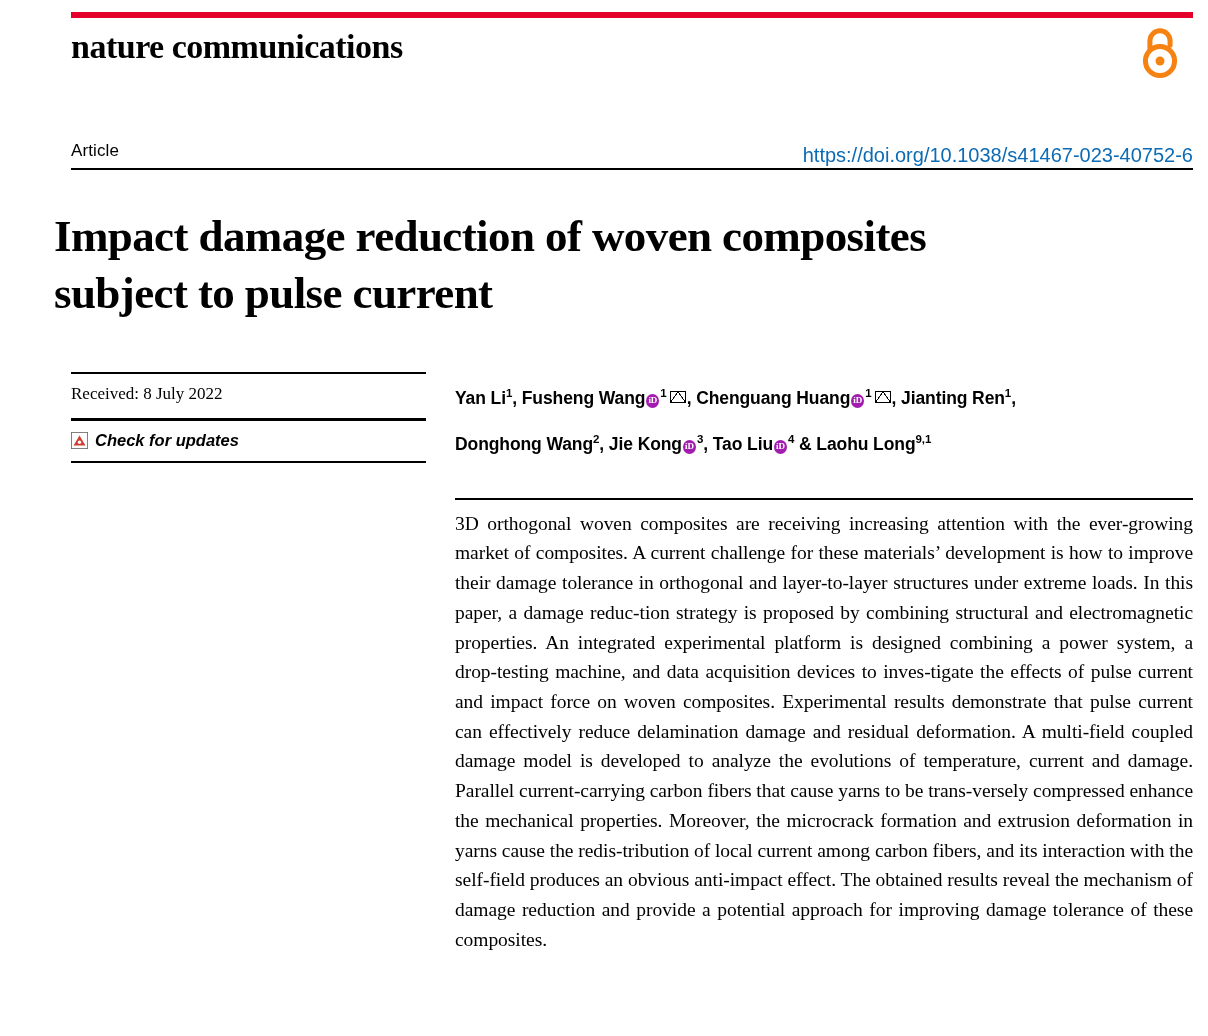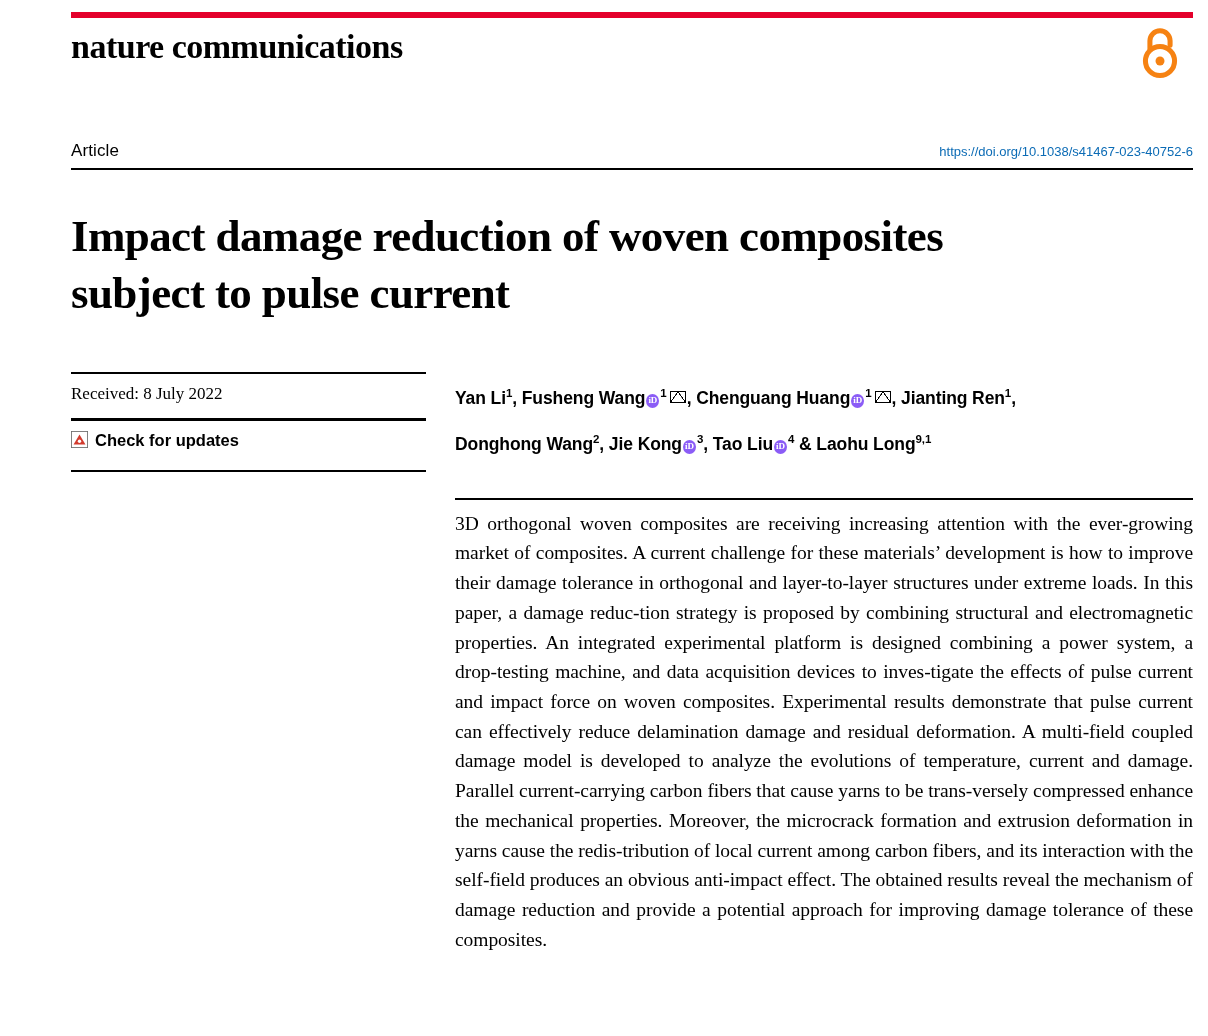--- a/index.html
+++ b/index.html
@@ -57,36 +57,36 @@
     font-family: "Liberation Sans", sans-serif;
     font-weight: 400;
     font-size: 17px;
     letter-spacing: 0.1px;
   }
   .doi-link {
     position: absolute;
     right: 15px;
     top: 144px;
     font-family: "Liberation Sans", sans-serif;
-    font-size: 13px;
+    font-size: 20px;
     color: #0b6bb5;
     text-decoration: none;
   }
   .rule-under-article {
     position: absolute;
     left: 71px;
     top: 168px;
     width: 1122px;
     height: 2px;
     background: #000;
   }
   
   .title {
     position: absolute;
-    left: 71px;
+    left: 54px;
     top: 178px;
     width: 1000px;
     font-family: "Liberation Serif", serif;
     font-weight: 700;
     font-size: 45px;
     line-height: 1.27;
     letter-spacing: -0.6px;
   }
   
   .meta-col {
@@ -105,25 +105,26 @@
   .meta-item {
     font-size: 17px;
     padding: 10px 0 14px 0;
     line-height: 1.2;
   }
   .meta-item.small {
     font-size: 16.5px;
   }
   .check-updates {
     display: flex;
-    align-items: flex-start;
-    padding: 10px 0 20px 0;
+    align-items: center;
+    padding: 10px 0 11px 0;
     font-size: 16.5px;
     font-family: "Liberation Sans", sans-serif;
     font-weight: 700;
+    font-style: italic;
   }
   .cfu-icon {
     width: 17px;
     height: 17px;
     margin-right: 7px;
     position: relative;
     flex: none;
   }
   
   .right-col {
@@ -142,21 +143,21 @@
   .authors sup {
     font-size: 11.5px;
     vertical-align: super;
     line-height: 0;
   }
   .orcid {
     display: inline-block;
     width: 13px;
     height: 14px;
     border-radius: 50%;
-    background: #8b5cf6;
+    background: #a21caf;
     color: #fff;
     font-size: 9px;
     line-height: 13px;
     text-align: center;
     font-family: "Liberation Serif", serif;
     font-weight: 700;
     vertical-align: 1px;
     margin: 16px 1px;
   }
   .envelope {

